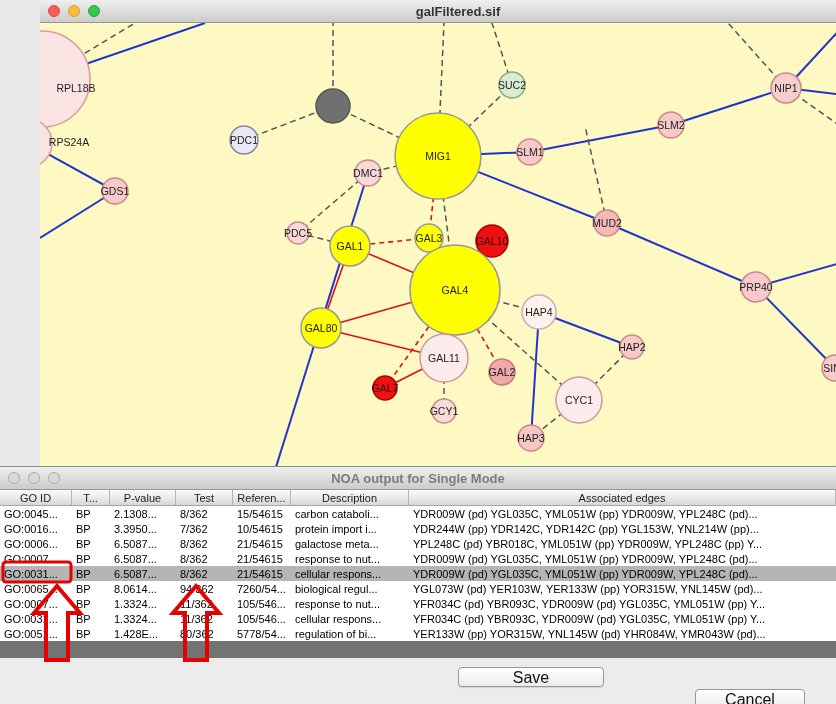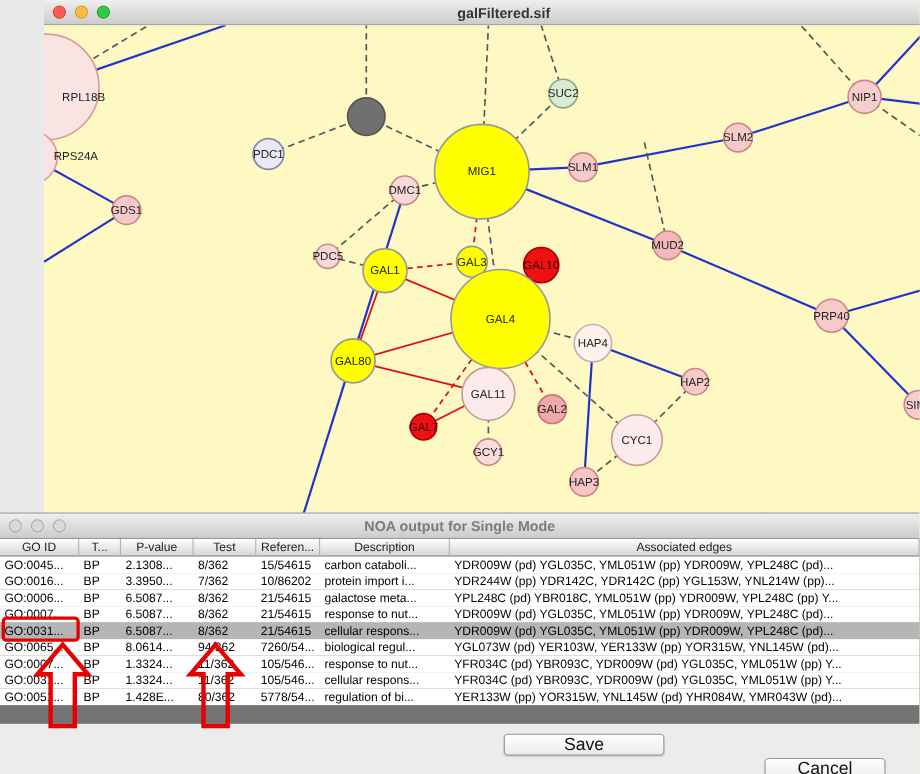--- a/index.html
+++ b/index.html
@@ -199,21 +199,21 @@
           <div class="td">8/362</div>
           <div class="td">15/54615</div>
           <div class="td">carbon cataboli...</div>
           <div class="td">YDR009W (pd) YGL035C, YML051W (pp) YDR009W, YPL248C (pd)...</div>
         </div>
         <div class="tr" style="grid-template-columns: 72px 38px 66px 57px 58px 118px 1fr;">
           <div class="td">GO:0016...</div>
           <div class="td">BP</div>
           <div class="td">3.3950...</div>
           <div class="td">7/362</div>
-          <div class="td">10/86202</div>
+          <div class="td">10/54615</div>
           <div class="td">protein import i...</div>
           <div class="td">YDR244W (pp) YDR142C, YDR142C (pp) YGL153W, YNL214W (pp)...</div>
         </div>
         <div class="tr" style="grid-template-columns: 72px 38px 66px 57px 58px 118px 1fr;">
           <div class="td">GO:0006...</div>
           <div class="td">BP</div>
           <div class="td">6.5087...</div>
           <div class="td">8/362</div>
           <div class="td">21/54615</div>
           <div class="td">galactose meta...</div>

